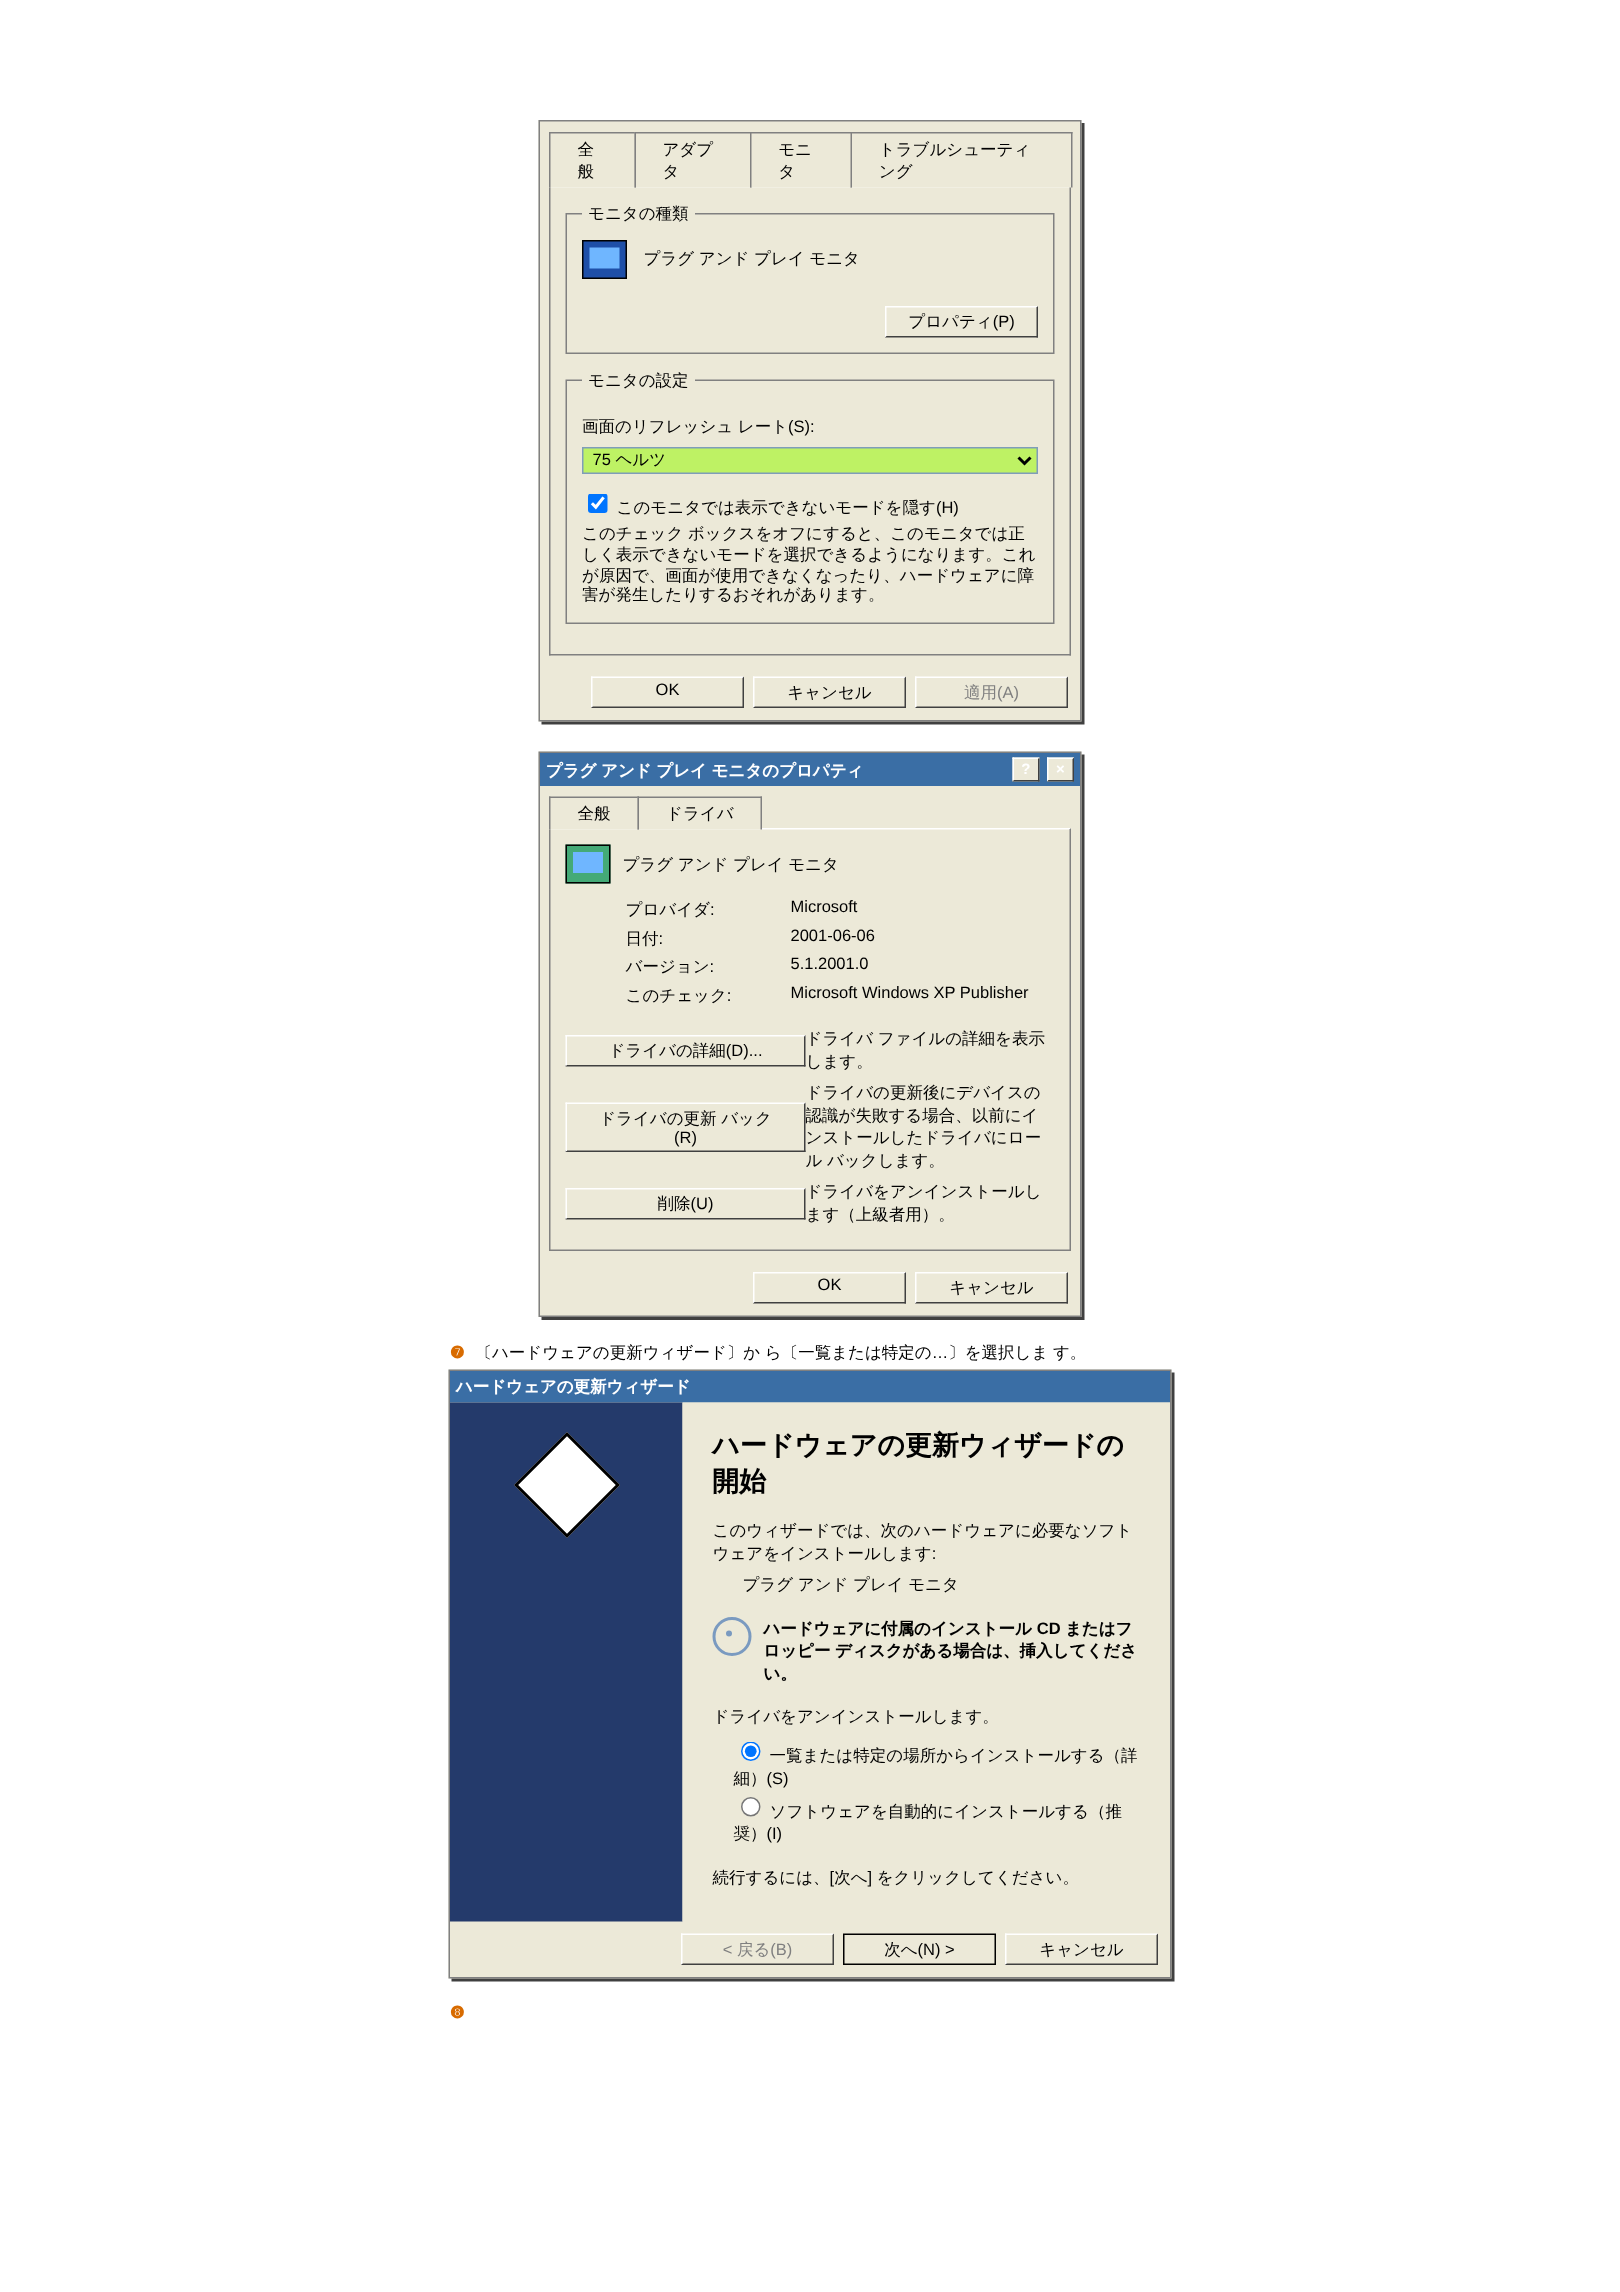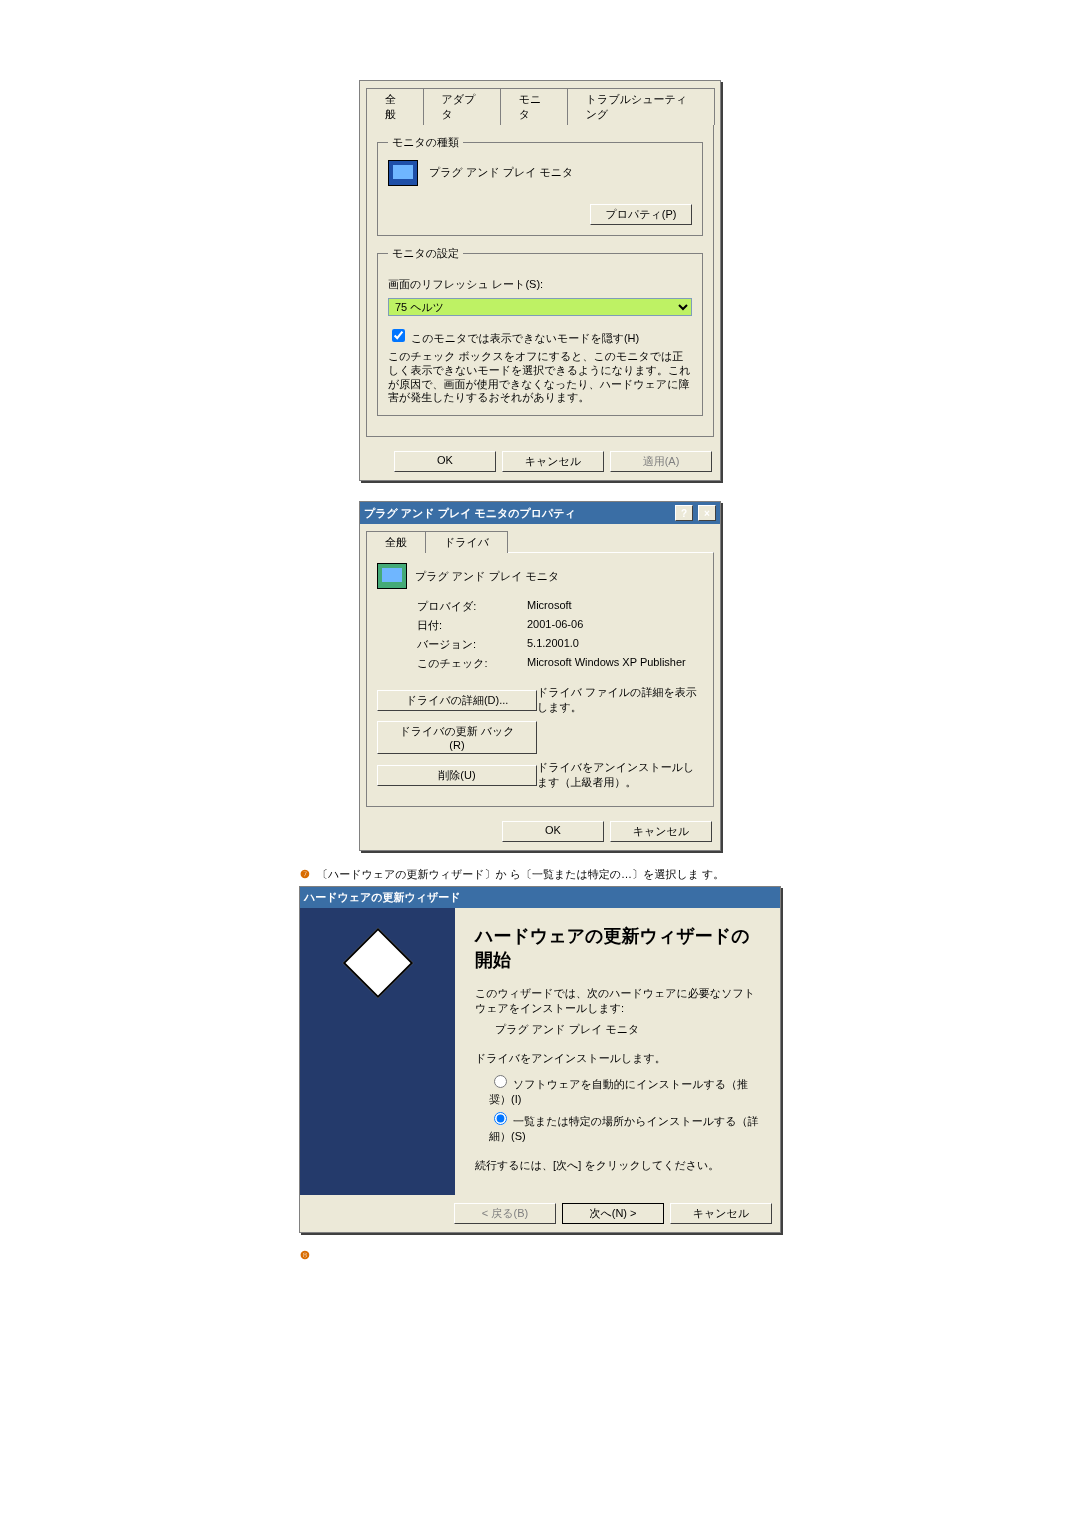--- a/index.html
+++ b/index.html
@@ -106,20 +106,21 @@
         <div>5.1.2001.0</div>
         <div>このチェック:</div>
         <div>Microsoft Windows XP Publisher</div>
       </div>
       <div class="drvbtn-row">
         <span class="btn">ドライバの詳細(D)...</span>
         <span class="desc">ドライバ ファイルの詳細を表示します。</span>
       </div>
       <div class="drvbtn-row">
         <span class="btn">ドライバの更新 バック(R)</span>
+        <span class="desc">ドライバの更新後にデバイスの認識が失敗する場合、以前にインストールしたドライバにロール バックします。</span>
       </div>
       <div class="drvbtn-row">
         <span class="btn">削除(U)</span>
         <span class="desc">ドライバをアンインストールします（上級者用）。</span>
       </div>
     </div>
     <div class="rowbtns">
       <span class="btn">OK</span>
       <span class="btn">キャンセル</span>
     </div>
@@ -135,28 +136,32 @@
       <span>ハードウェアの更新ウィザード</span>
     </div>
     <div class="body">
       <div class="side">
         <div class="wicon"></div>
       </div>
       <div class="main">
         <h3>ハードウェアの更新ウィザードの開始</h3>
         <div class="note">このウィザードでは、次のハードウェアに必要なソフトウェアをインストールします:</div>
         <div style="margin:0 0 14px 20px">プラグ アンド プレイ モニタ</div>
+        <div style="display:flex;align-items:flex-start;margin-bottom:14px">
+          <span class="cd-icon"></span>
+          <span style="font-weight:bold;flex:1">ハードウェアに付属のインストール CD またはフロッピー ディスクがある場合は、挿入してください。</span>
+        </div>
         <div class="note">ドライバをアンインストールします。</div>
+        <label class="radio">
+          <input type="radio" name="wopt" checked="" style="">
+          <span>一覧または特定の場所からインストールする（詳細）(S)</span>
+        </label>
         <label class="radio">
           <input type="radio" name="wopt" style="">
           <span>ソフトウェアを自動的にインストールする（推奨）(I)</span>
-        </label>
-        <label class="radio">
-          <input type="radio" name="wopt" checked="" style="">
-          <span>一覧または特定の場所からインストールする（詳細）(S)</span>
         </label>
         <div class="note" style="margin-top:14px">続行するには、[次へ] をクリックしてください。</div>
       </div>
     </div>
     <div class="rowbtns">
       <span class="btn dis">&lt; 戻る(B)</span>
       <span class="btn" style="border:1px solid #000">次へ(N) &gt;</span>
       <span class="btn">キャンセル</span>
     </div>
   </div>

